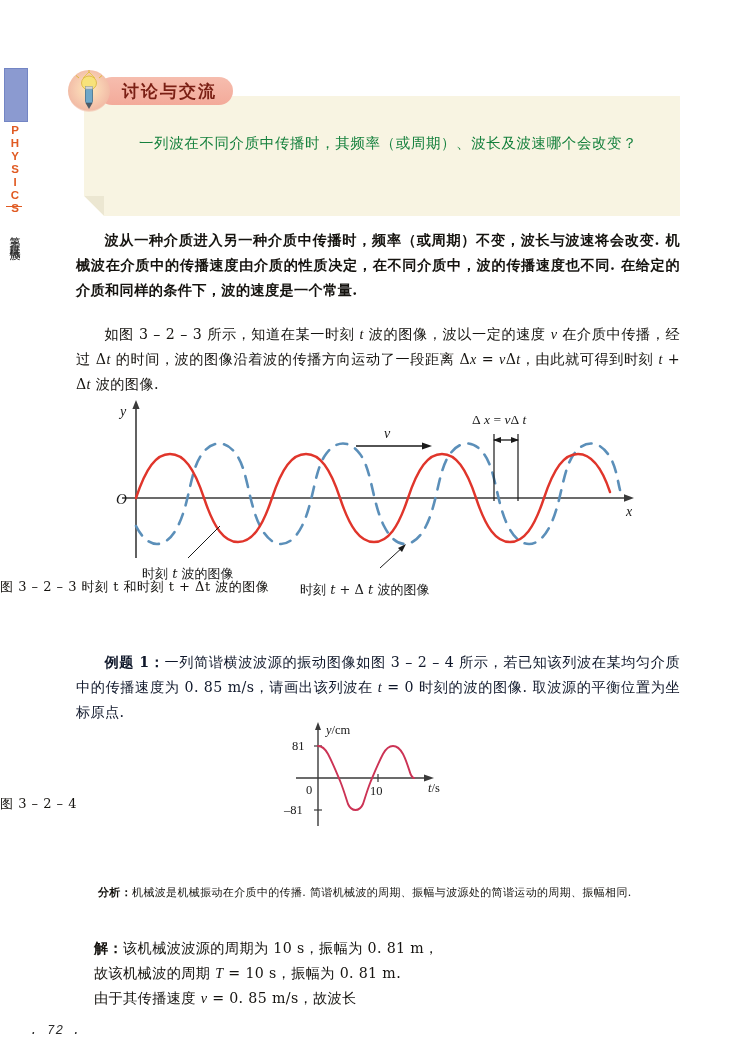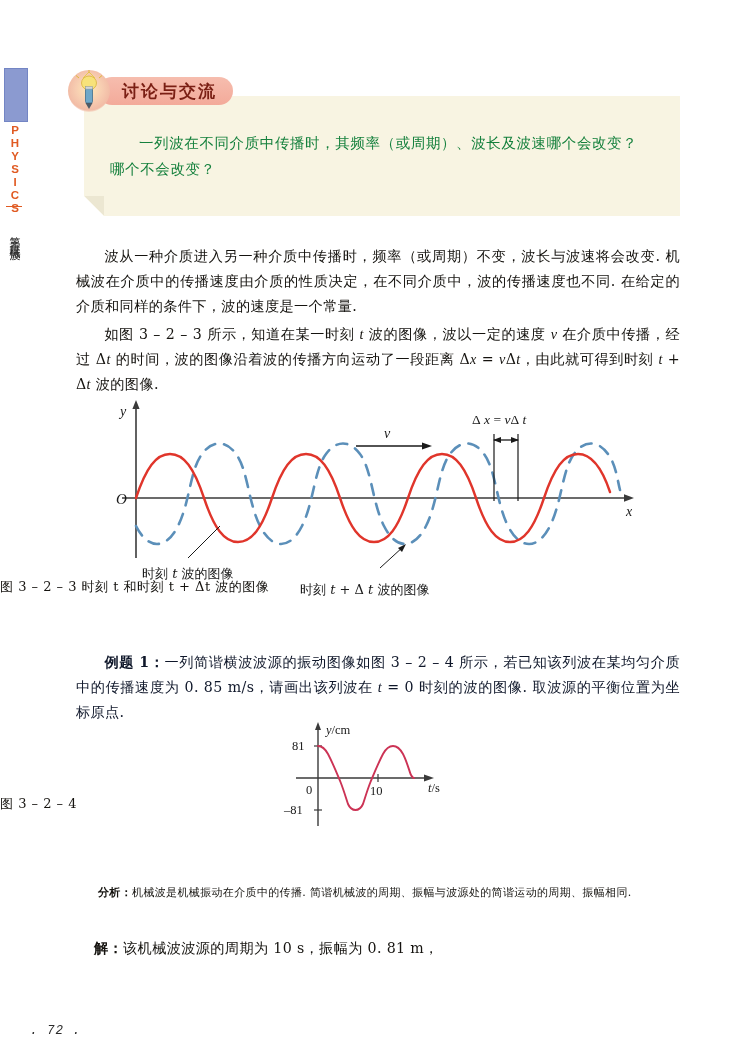--- a/index.html
+++ b/index.html
@@ -151,21 +151,21 @@
     position: absolute;
     left: 76px;
     width: 604px;
     font-size: 14.2px;
     line-height: 25px;
     letter-spacing: 0.35px;
     text-align: justify;
     color: #15130f;
     font-family: "DejaVu Serif", serif;
   }
-  .p1 { top: 244px; }
+  .p1 { top: 228px; font-weight: bold; }
   .p2 { top: 322px; }
   i.mv { font-family: "Liberation Serif", serif; font-style: italic; }
 
   
   .fig1 {
     position: absolute;
     left: 108px;
     top: 398px;
     width: 540px;
     height: 200px;
@@ -274,21 +274,20 @@
       <line x1="13" y1="9" x2="10" y2="6.5" stroke="#e0b83c" stroke-width="1"></line>
     </svg>
   </div>
   <div class="pill">
     <span class="pill-text">讨论与交流</span>
   </div>
 </div>
 
 <div class="discussion-body">
   <div class="indent2">一列波在不同介质中传播时，其频率（或周期）、波长及波速哪个会改变？</div>
-  <div>哪个不会改变？</div>
 </div>
 
 <div class="para p1 indent2">波从一种介质进入另一种介质中传播时，频率（或周期）不变，波长与波速将会改变. 机械波在介质中的传播速度由介质的性质决定，在不同介质中，波的传播速度也不同. 在给定的介质和同样的条件下，波的速度是一个常量.</div>
 
 <div class="para p2 indent2"><span>如图 3 – 2 – 3 所示，知道在某一时刻 </span><i class="mv">t</i><span> 波的图像，波以一定的速度 </span><i class="mv">v</i><span> 在介质中传播，经过 Δ</span><i class="mv">t</i><span> 的时间，波的图像沿着波的传播方向运动了一段距离 Δ</span><i class="mv">x</i><span> = </span><i class="mv">v</i><span>Δ</span><i class="mv">t</i><span>，由此就可得到时刻 </span><i class="mv">t</i><span> + Δ</span><i class="mv">t</i><span> 波的图像.</span></div>
 
 <div class="fig1">
   <svg width="540" height="200" viewBox="0 0 540 200">
 
     <line x1="28" y1="8" x2="28" y2="160" stroke="#3a3a3a" stroke-width="1.6"></line>
@@ -356,15 +355,17 @@
     <path d="M50,28 C53.5,28 57,30.5 60,36 C65,45.5 70,58 72.5,64 C75.5,71.5 78,80 80,86 C82,90.5 84,92 87.5,92 C91,92 93,90.5 95,86 C97,80 99.5,71.5 102.5,64 C105,58 110,45.5 115,36 C118,30.5 121.5,28 125,28 C128.5,28 132,30.5 135,36 C138,41.5 140.5,50 142.5,56 C144,59 145,60 146,60" fill="none" stroke="#cc3355" stroke-width="1.9" stroke-linecap="round"></path>
   </svg>
 </div>
 
 <div class="fig-caption cap2">图 3 – 2 – 4</div>
 
 <div class="analysis indent2"><b class="lead">分析：</b><span>机械波是机械振动在介质中的传播. 简谐机械波的周期、振幅与波源处的简谐运动的周期、振幅相同.</span></div>
 
 <div class="solution">
   <div class="sol-line first"><b class="lead">解：</b><span>该机械波波源的周期为 10 s，振幅为 0. 81 m，</span></div>
+  <div class="sol-line"><span>故该机械波的周期 </span><i class="mv">T</i><span> = 10 s，振幅为 0. 81 m.</span></div>
+  <div class="sol-line"><span>由于其传播速度 </span><i class="mv">v</i><span> = 0. 85 m/s，故波长</span></div>
 </div>
 
 <div class="page-number">. 72 .</div>
 
 </body></html>

